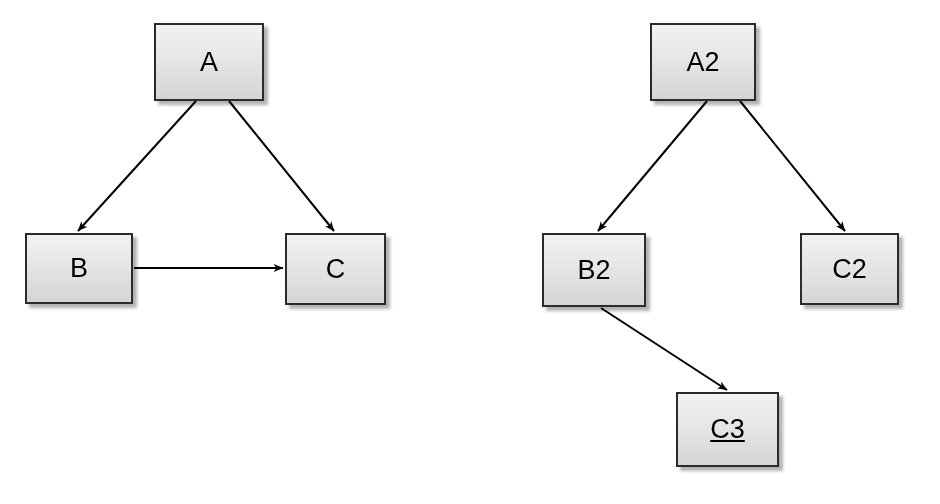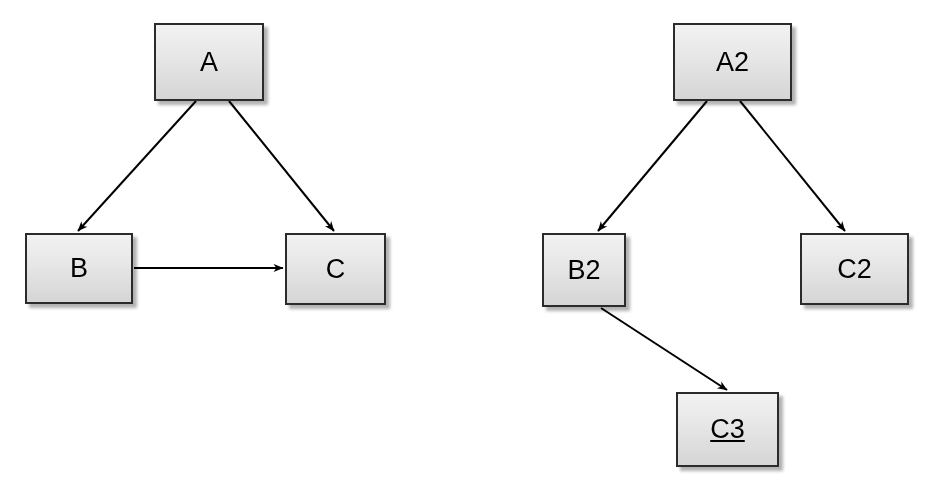--- a/index.html
+++ b/index.html
@@ -71,27 +71,27 @@
   <div id="nodes-layer">
       <div class="node" style="left: 154px; top: 23px; width: 110px; height: 78px;">
         <span class="node-label">A</span>
       </div>
       <div class="node" style="left: 25px; top: 233px; width: 108px; height: 71px;">
         <span class="node-label">B</span>
       </div>
       <div class="node" style="left: 285px; top: 233px; width: 101px; height: 72px;">
         <span class="node-label">C</span>
       </div>
-      <div class="node" style="left: 673px; top: 23px; width: 119px; height: 78px;">
+      <div class="node" style="left: 650px; top: 23px; width: 106px; height: 78px;">
         <span class="node-label">A2</span>
       </div>
-      <div class="node" style="left: 542px; top: 233px; width: 84px; height: 74px;">
+      <div class="node" style="left: 542px; top: 233px; width: 104px; height: 74px;">
         <span class="node-label">B2</span>
       </div>
-      <div class="node" style="left: 800px; top: 233px; width: 109px; height: 72px;">
+      <div class="node" style="left: 800px; top: 233px; width: 99px; height: 72px;">
         <span class="node-label">C2</span>
       </div>
       <div class="node" style="left: 676px; top: 392px; width: 103px; height: 75px; text-decoration: underline;">
         <span class="node-label">C3</span>
       </div>
     </div>
 
 </div>
 
 </body></html>

